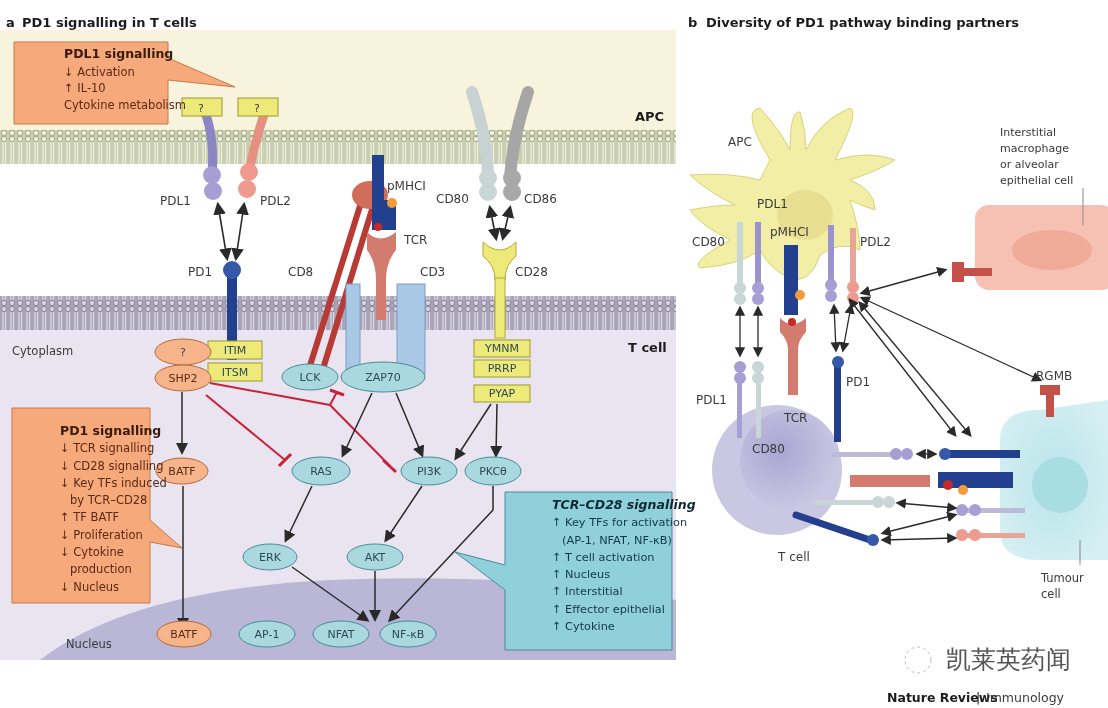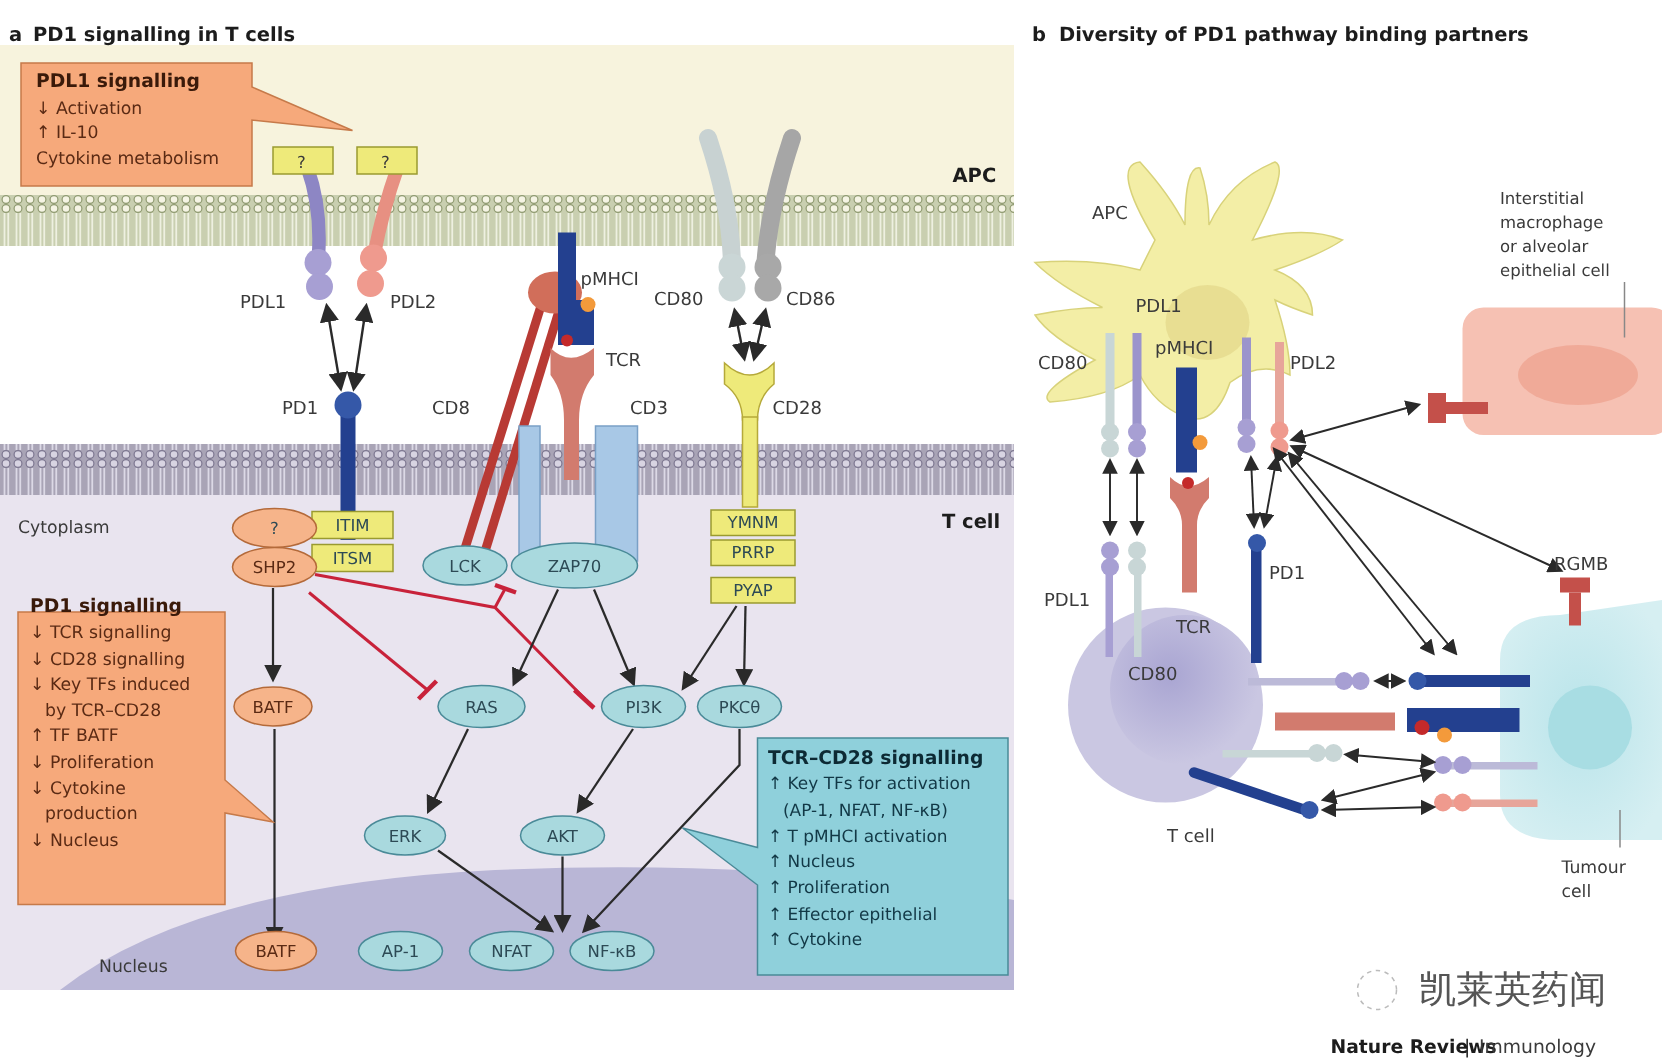--- a/index.html
+++ b/index.html
@@ -2,24 +2,24 @@
 <html><head>
 <meta charset="utf-8">
 <style>
   html, body { margin:0; padding:0; background:#ffffff; }
   body { width:1108px; height:708px; position:relative; overflow:hidden;
          font-family:"DejaVu Sans", sans-serif; color:#2a2a2a; }
   svg { position:absolute; left:0; top:0; }
   .t { font-family:"DejaVu Sans", sans-serif; fill:#3a3a3a; }
   .title { font-family:"DejaVu Sans", sans-serif; font-weight:bold; font-size:13px; fill:#1c1c1c; }
   .node { font-family:"DejaVu Sans", sans-serif; font-size:11px; fill:#2d4a55; }
-  .box-text { position:absolute; font-family:"DejaVu Sans", sans-serif; font-size:11.5px; line-height:16.5px; color:#5a2a14; }
+  .box-text { position:absolute; font-family:"DejaVu Sans", sans-serif; font-size:11.5px; line-height:16.5px; color:#5a2a14;margin-left:40px; }
   .box-text .h { font-weight:bold; font-size:12.5px; color:#3a1a0a; margin-bottom:1px; }
   .box-text.blue { color:#123846; }
-  .box-text.blue .h { color:#0d2a34; }
+  .box-text.blue .h { color:#0d2a34;font-style:italic; }
   .box-text .ind { padding-left:10px; }
 </style>
 </head>
 <body>
 
 <svg width="1108" height="708" viewBox="0 0 1108 708">
   <defs>
     <marker id="arr" markerWidth="8" markerHeight="8" refX="6" refY="4" orient="auto-start-reverse">
       <path d="M0,0 L8,4 L0,8 z" fill="#2a2a2a"></path>
     </marker>
@@ -302,35 +302,35 @@
   </g>
 </svg>
 
 <div class="box-text" style="left:24px; top:46px;">
   <div class="h">PDL1 signalling</div>
   <div>↓ Activation</div>
   <div>↑ IL-10</div>
   <div>Cytokine metabolism</div>
 </div>
 
-<div class="box-text" style="left:20px; top:395px; font-size:11.5px; line-height:17.3px;">
+<div class="box-text" style="left:20px; top:422px; font-size:11.5px; line-height:17.3px;">
   <div class="h">PD1 signalling</div>
   <div>↓ TCR signalling</div>
   <div>↓ CD28 signalling</div>
   <div>↓ Key TFs induced</div>
   <div class="ind">by TCR–CD28</div>
   <div>↑ TF BATF</div>
   <div>↓ Proliferation</div>
   <div>↓ Cytokine</div>
   <div class="ind">production</div>
   <div>↓ Nucleus</div>
 </div>
 
 <div class="box-text blue" style="left:512px; top:496px; font-size:11.3px; line-height:17.3px;">
   <div class="h">TCR–CD28 signalling</div>
   <div>↑ Key TFs for activation</div>
   <div class="ind">(AP-1, NFAT, NF-κB)</div>
-  <div>↑ T pMHCI activation</div>
+  <div>↑ T cell activation</div>
   <div>↑ Nucleus</div>
-  <div>↑ Proliferation</div>
+  <div>↑ Interstitial</div>
   <div>↑ Effector epithelial</div>
   <div>↑ Cytokine</div>
 </div>
 
 </body></html>

